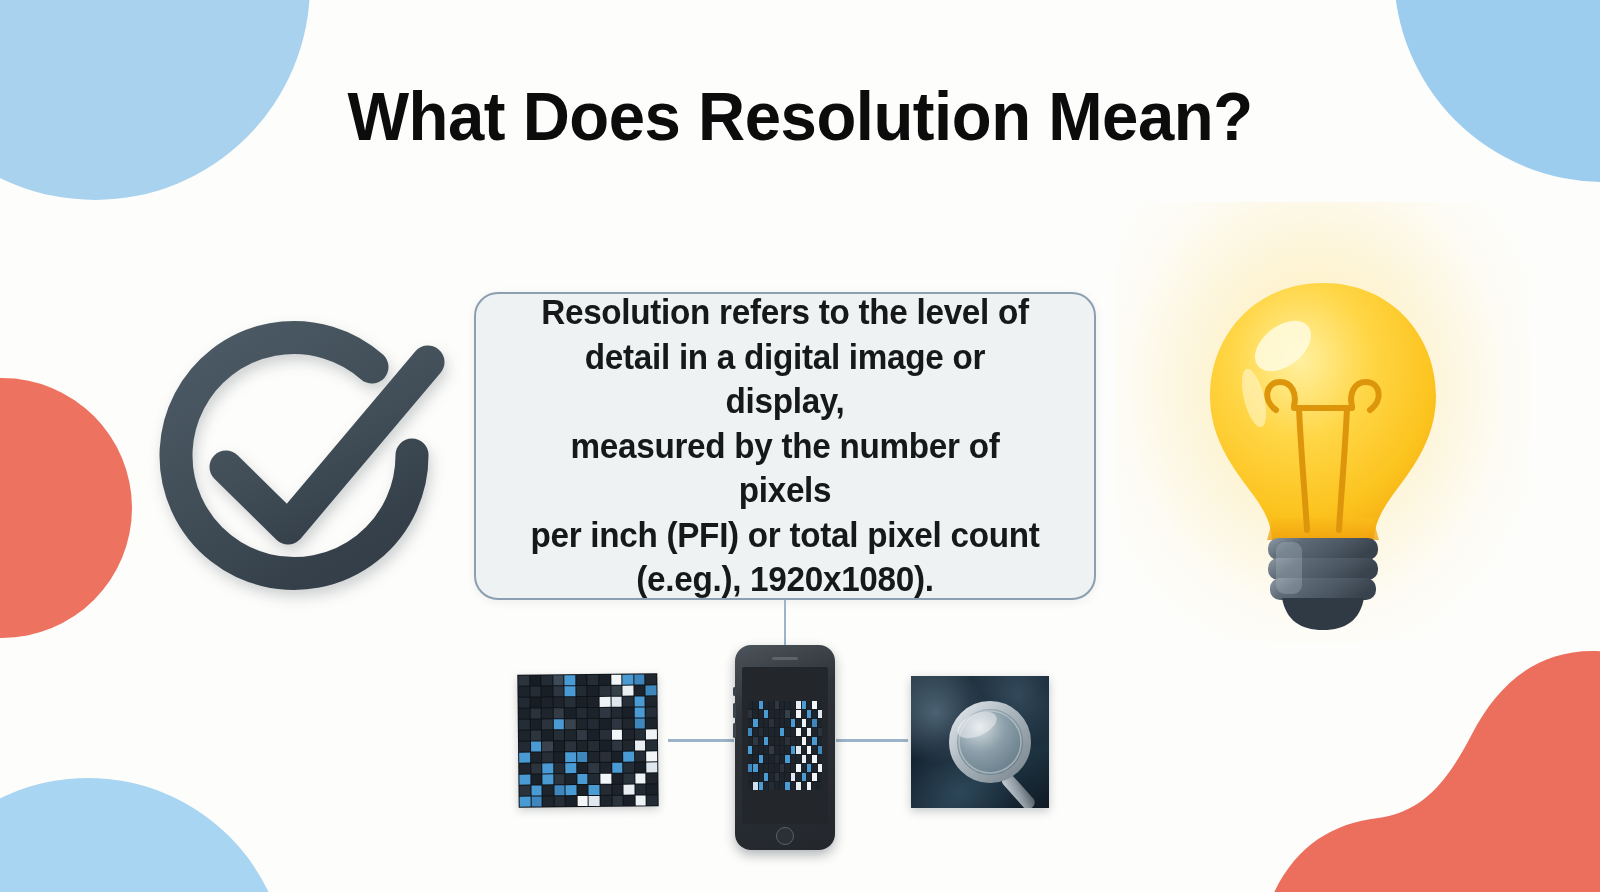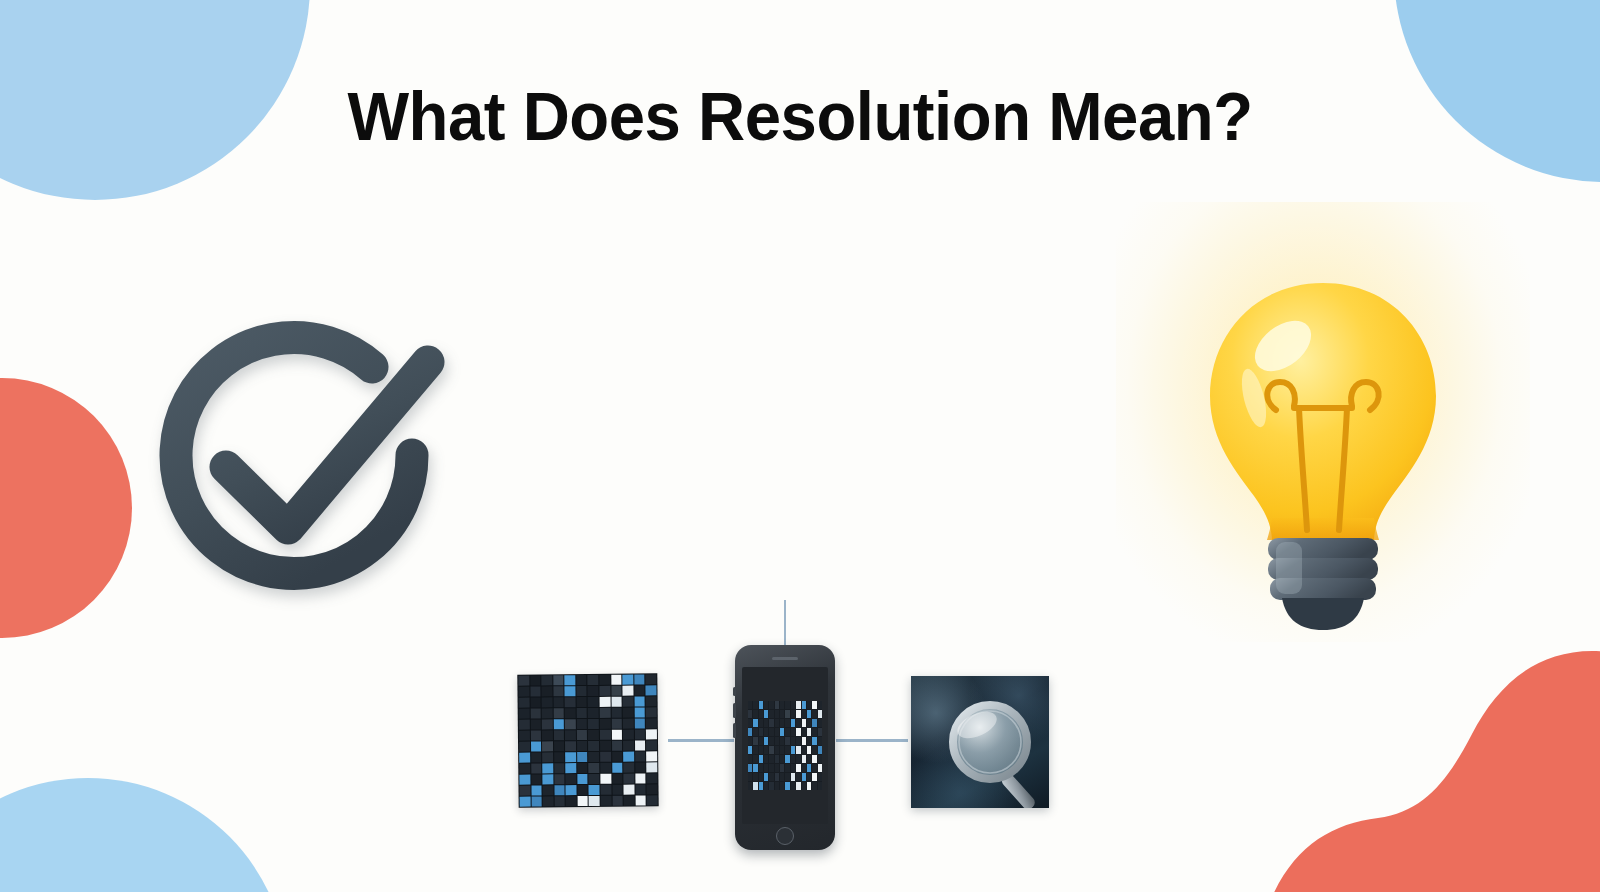--- a/index.html
+++ b/index.html
@@ -261,20 +261,27 @@
           <stop offset="100%" stop-color="#343f49"></stop>
         </linearGradient>
       </defs>
 
       <path d="M232,52 A118,118 0 1 0 272,140" fill="none" stroke="url(#gCheck)" stroke-width="33" stroke-linecap="round"></path>
 
       <path d="M86,152 L148,213 L288,47" fill="none" stroke="url(#gCheck)" stroke-width="33" stroke-linecap="round" stroke-linejoin="round"></path>
     </svg>
   </div>
 
+  <div id="card">
+    <div id="card-text">Resolution refers to the level of
+detail in a digital image or display,
+measured by the number of pixels
+per inch (PFI) or total pixel count
+(e.eg.), 1920x1080).</div>
+  </div>
 
   <div id="bulb">
     <div id="bulb-glow"></div>
     <svg viewBox="0 0 330 410" aria-hidden="true">
       <defs>
         <radialGradient id="gGlass" cx="0.40" cy="0.30" r="0.80">
           <stop offset="0%" stop-color="#fff0a0"></stop>
           <stop offset="38%" stop-color="#ffd646"></stop>
           <stop offset="74%" stop-color="#fcc41f"></stop>
           <stop offset="100%" stop-color="#f3a80f"></stop>

